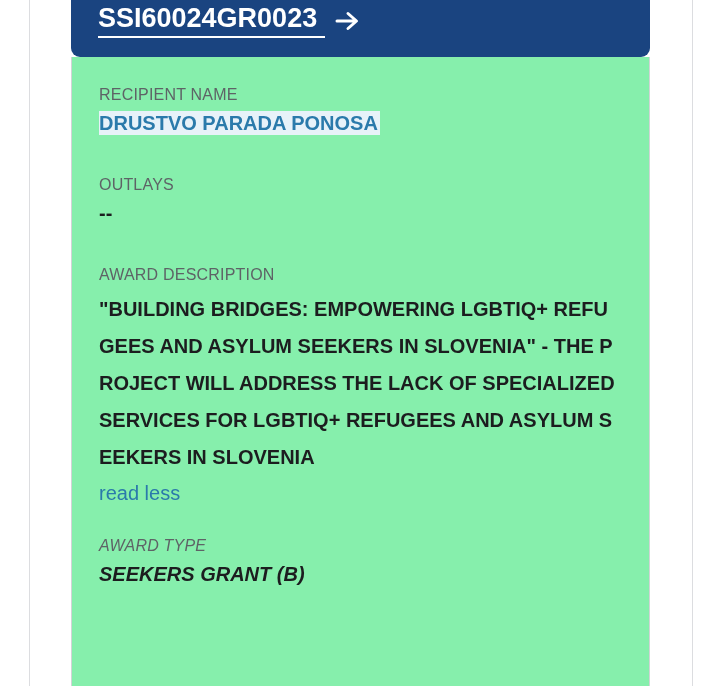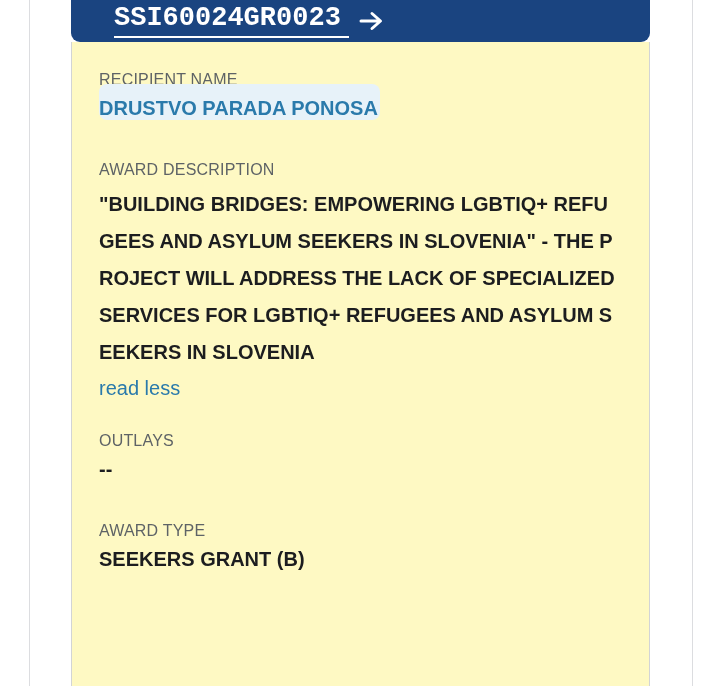--- a/index.html
+++ b/index.html
@@ -29,25 +29,24 @@
 
   .result-card{
     position:absolute;
     left:71px;top:0;
     width:579px;height:686px;
     display:flex;flex-direction:column;
   }
   .card-header{
     background:var(--header-blue);
     border-radius:0 0 9px 9px;
-    height:42px;
-    padding:2px 0 0 43px;
+    height:57px;
+    padding:2px 0 0 27px;
     display:flex;align-items:flex-start;
     flex:0 0 auto;
-    font-family:Liberation Mono, monospace;
   }
   .award-id-link{
     display:inline-flex;align-items:center;
     color:var(--header-text);
     text-decoration:none;
     font-weight:bold;
     font-size:27px;
     line-height:32px;
     cursor:pointer;
   }
@@ -55,49 +54,48 @@
     border-bottom:2px solid var(--header-text);
     padding:0 8px 2px 0;
   }
   .arrow-icon{
     margin-left:9px;
     margin-top:2px;
     display:block;
   }
   .card-body{
     flex:1 1 auto;
-    background:#fef9c3;
+    background:#86efac;
     border-left:1px solid var(--card-border);
     border-right:1px solid var(--card-border);
     padding:28px 27px 0 27px;
     overflow:hidden;
   }
   .field{margin-bottom:40px;}
-  .field:last-child{margin-bottom:2px;}
+  .field:last-child{margin-bottom:2px;font-style:italic;}
   .field-label{
     font-size:16px;
     line-height:19px;
     color:var(--label-gray);
     letter-spacing:0.2px;
     margin-bottom:7px;
     font-weight:normal;
   }
   .field-value{
     font-size:20px;
     line-height:24px;
     font-weight:bold;
     color:var(--value-dark);
   }
   .recipient-link{
     color:var(--link-blue);
     background:var(--highlight-blue);
     text-decoration:none;
     cursor:pointer;
-    padding:13px 2px 1px 0;
-    border-radius:8px;
+    padding:1px 2px 1px 0;
   }
   .field-description{margin-bottom:30px;}
   .description-text{
     line-height:37px;
     word-break:break-all;
   }
   .read-toggle-link{
     display:inline-block;
     margin-top:4px;
     font-size:20px;
@@ -130,29 +128,29 @@
     <div class="card-body">
 
       <div class="field">
         <div class="field-label">RECIPIENT NAME</div>
         <div class="field-value">
           <a class="recipient-link" href="#">DRUSTVO PARADA PONOSA</a>
         </div>
       </div>
 
 
+      <div class="field">
+        <div class="field-label">OUTLAYS</div>
+        <div class="field-value">--</div>
+      </div>
+
       <div class="field field-description">
         <div class="field-label">AWARD DESCRIPTION</div>
         <div class="field-value description-text">"BUILDING BRIDGES: EMPOWERING LGBTIQ+ REFUGEES AND ASYLUM SEEKERS IN SLOVENIA" - THE PROJECT WILL ADDRESS THE LACK OF SPECIALIZED SERVICES FOR LGBTIQ+ REFUGEES AND ASYLUM SEEKERS IN SLOVENIA</div>
         <a class="read-toggle-link" href="#">read less</a>
-      </div>
-
-      <div class="field">
-        <div class="field-label">OUTLAYS</div>
-        <div class="field-value">--</div>
       </div>
 
       <div class="field">
         <div class="field-label">AWARD TYPE</div>
         <div class="field-value">SEEKERS GRANT (B)</div>
       </div>
 
     </div>
   </article>
 </div>

